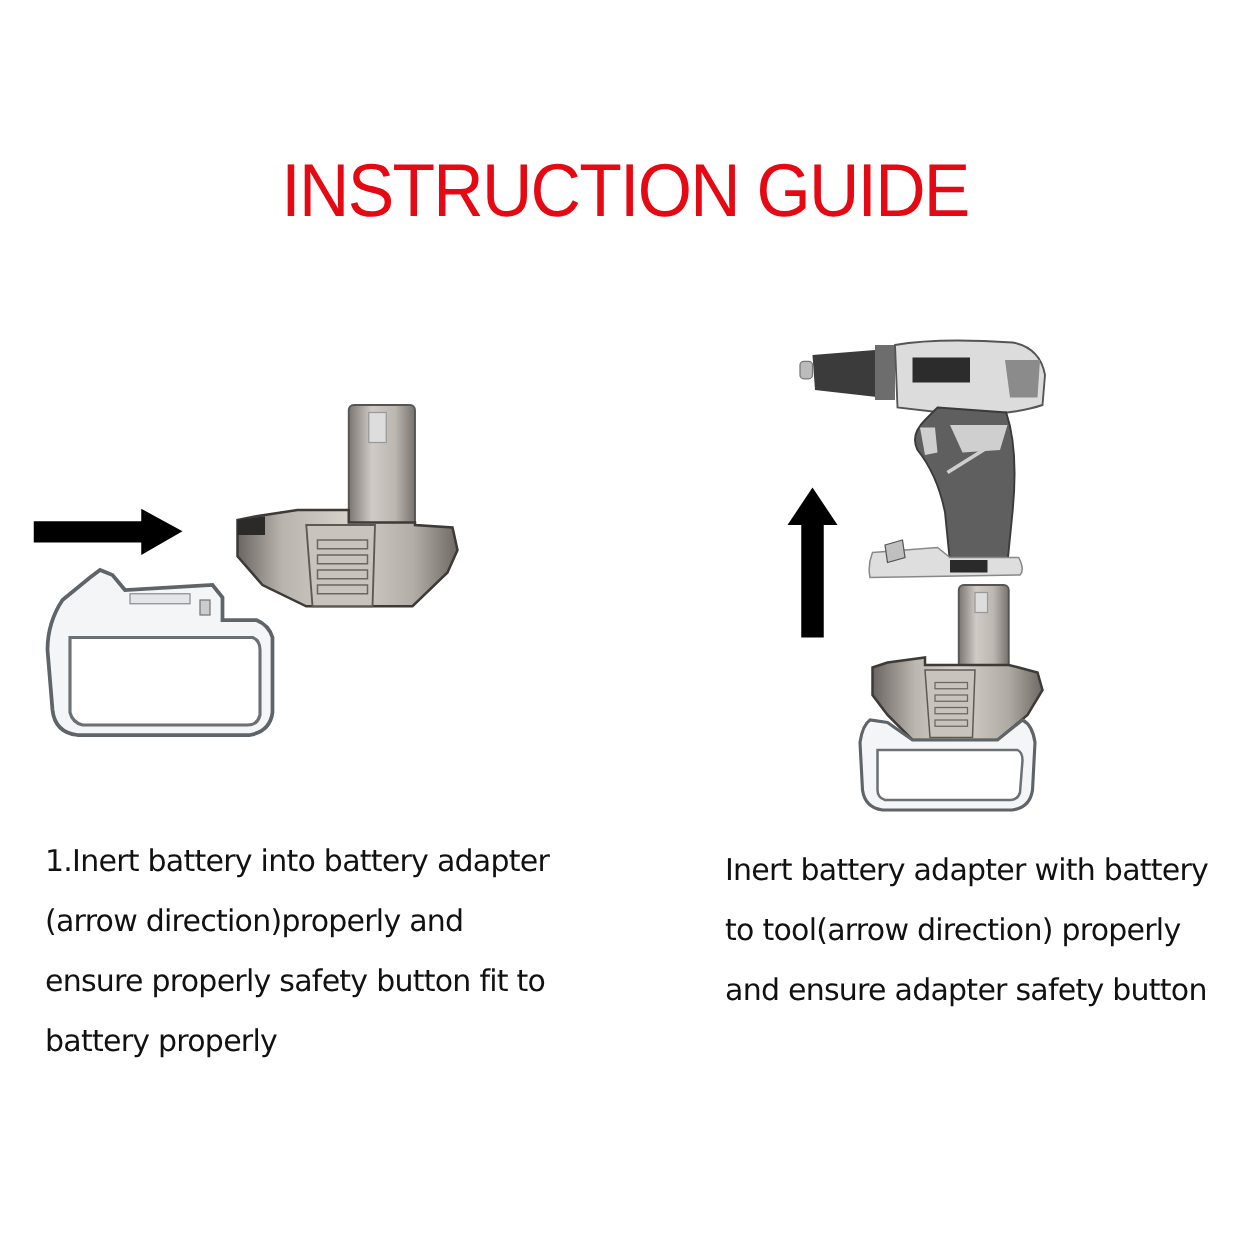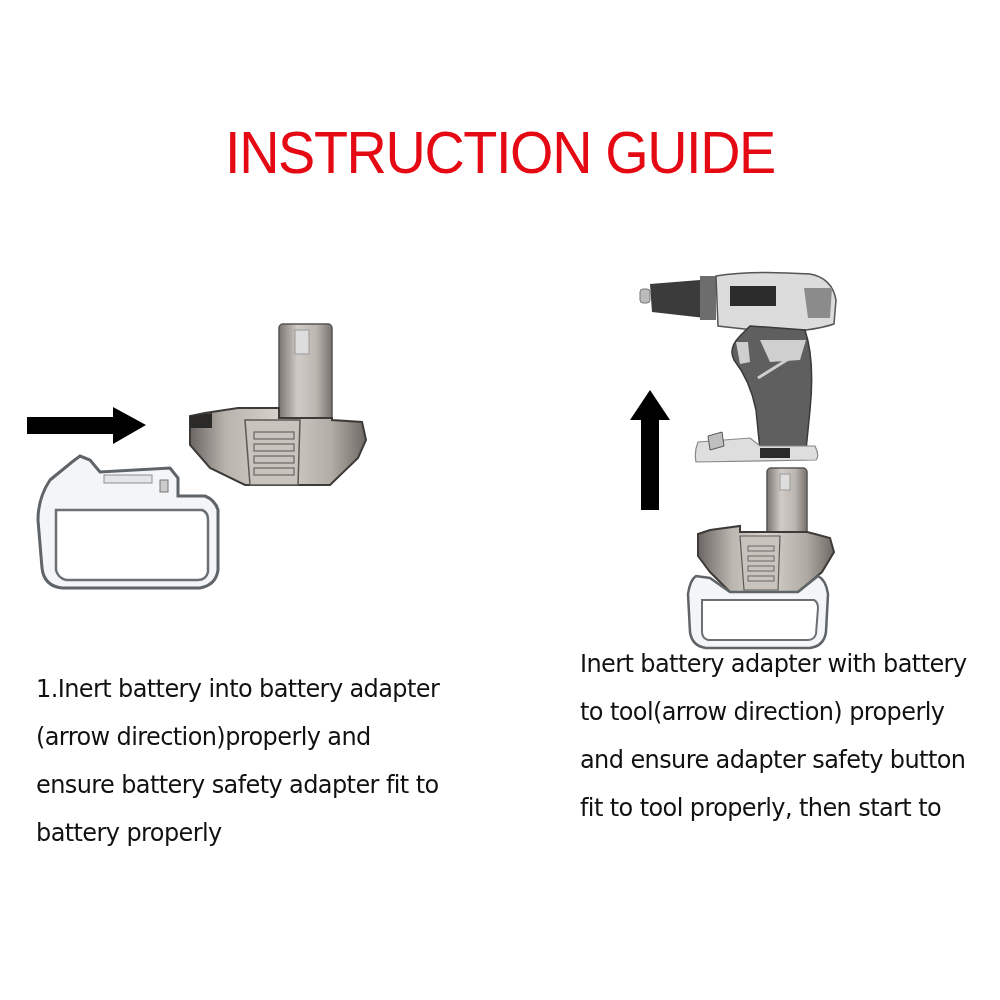--- a/index.html
+++ b/index.html
@@ -9,21 +9,21 @@
     color:#e50914; font-family:"Liberation Sans", sans-serif; font-size:60px; letter-spacing:-1.5px;
     transform:scaleX(0.93); transform-origin:center;
   }
   .illus { position:absolute; }
   .step-text {
     position:absolute; color:#111; font-family:"DejaVu Sans", sans-serif; font-size:24px;
     line-height:48px; letter-spacing:-0.6px;
   }
   .step-text .line { display:block; white-space:nowrap; }
   #step1 { left:4px; top:665px;margin-left:32px; }
-  #step2 { left:580px; top:640px; }
+  #step2 { left:580px; top:672px; }
 </style>
 </head>
 <body>
 
 <div class="title">INSTRUCTION GUIDE</div>
 
 <div class="illus" style="left:0;top:310px;width:400px;height:300px;">
   <svg width="400" height="300" viewBox="0 0 400 300">
 
     <g>
@@ -122,22 +122,21 @@
       <rect x="138" y="316" width="26" height="5" fill="none" stroke="#6a6663"></rect>
       <path d="M86,316 Q80,320 78,334 L80,372 Q82,386 96,388 L200,388 Q214,386 216,372 L218,334 Q216,320 208,316 L188,332 L120,332 L100,318 Z" fill="#f4f5f6" stroke="#5f6468" stroke-width="2.5"></path>
       <path d="M92,340 L204,340 Q208,342 208,348 L206,374 Q204,380 198,380 L98,380 Q92,378 92,372 Z" fill="#fff" stroke="#6b7075" stroke-width="2"></path>
     </g>
   </svg>
 </div>
 
 <div class="step-text" id="step1">
   <span class="line">1.Inert battery into battery adapter</span>
   <span class="line">(arrow direction)properly and</span>
-  <span class="line">ensure battery safety adapter fit to</span>
+  <span class="line">ensure properly safety button fit to</span>
   <span class="line">battery properly</span>
 </div>
 
 <div class="step-text" id="step2">
   <span class="line">Inert battery adapter with battery</span>
   <span class="line">to tool(arrow direction) properly</span>
   <span class="line">and ensure adapter safety button</span>
-  <span class="line">fit to tool properly, then start to</span>
 </div>
 
 </body></html>

